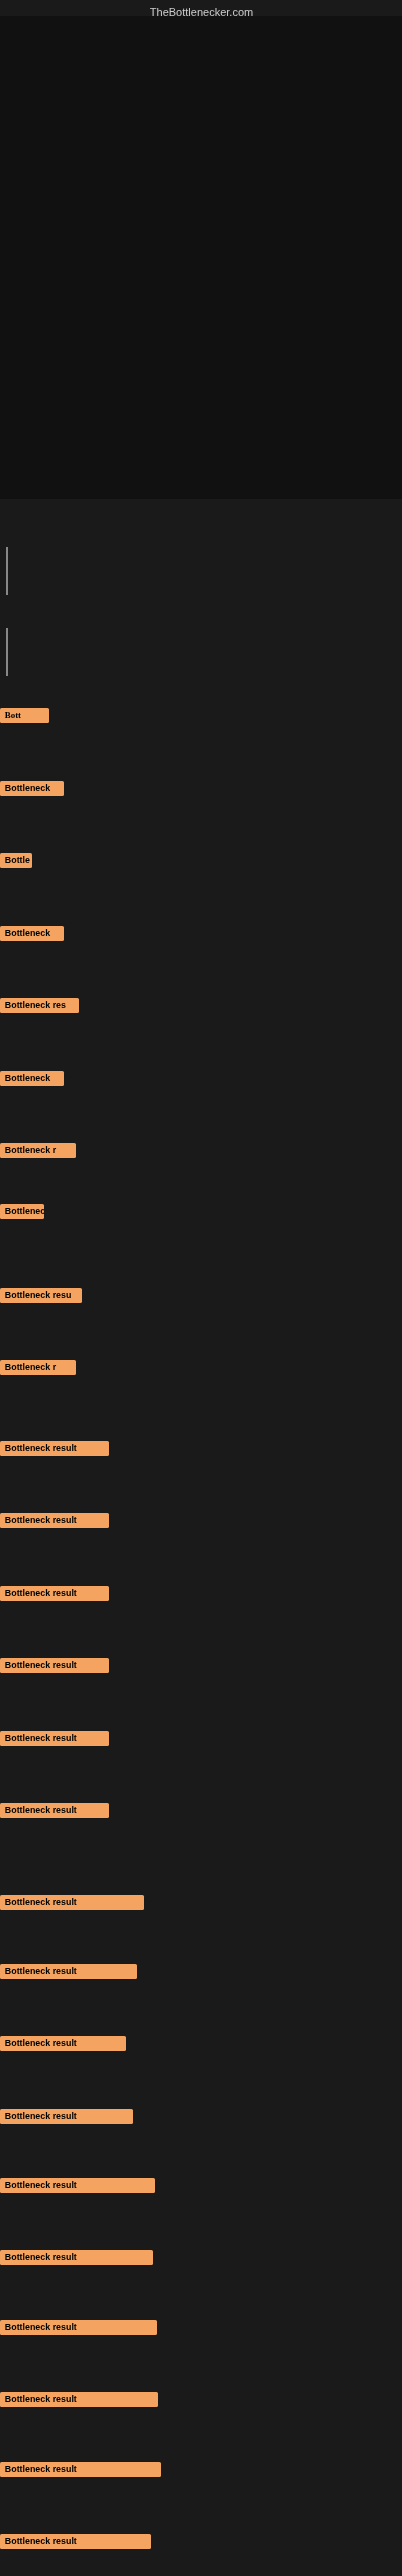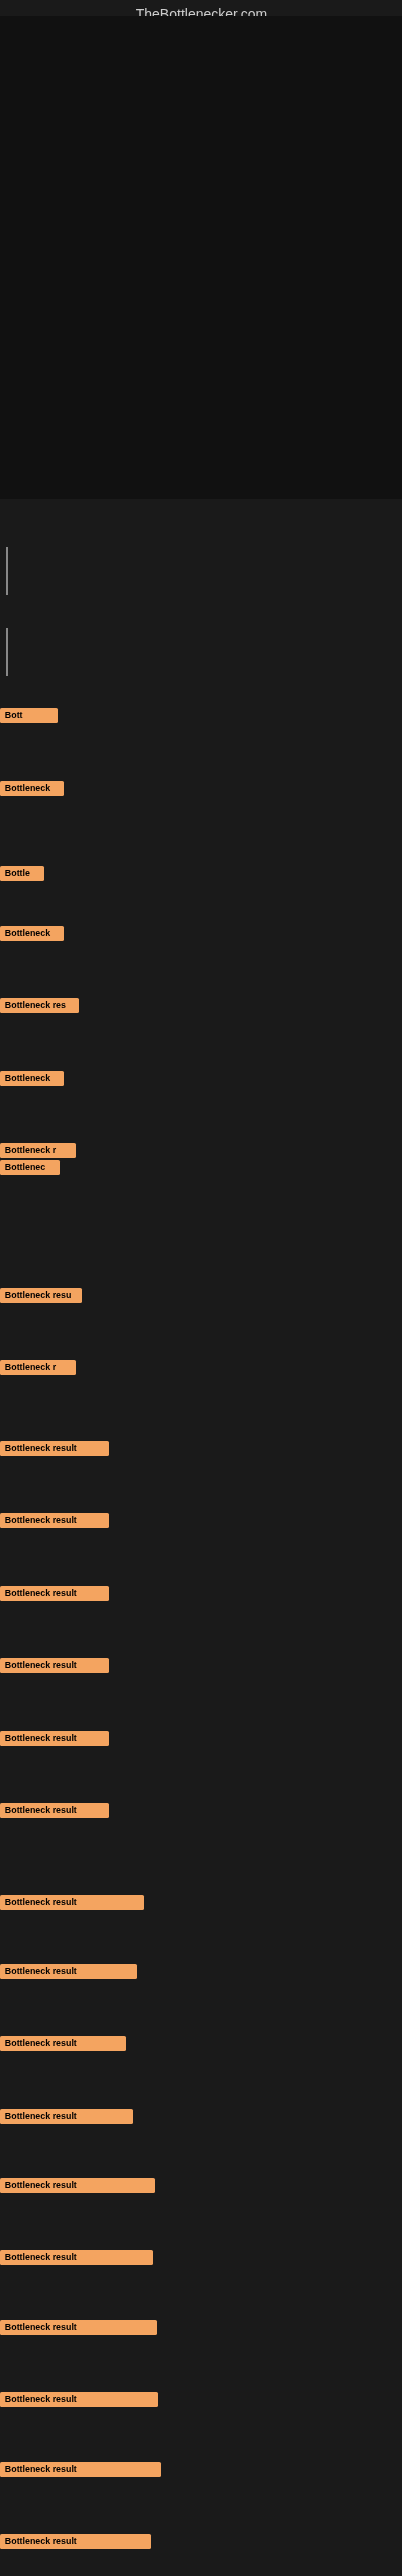--- a/index.html
+++ b/index.html
@@ -13,21 +13,21 @@
       min-height: 2576px;
       font-family: Arial, sans-serif;
       position: relative;
     }
     .site-title {
       position: absolute;
       top: 6.4px;
       left: 50%;
       transform: translateX(-50%);
       color: #cccccc;
-      font-size: 14px;
+      font-size: 11px;
       white-space: nowrap;
     }
     .chart-area {
       position: absolute;
       top: 16px;
       left: 0;
       right: 0;
       height: 483px;
       background-color: #111111;
     }
@@ -63,28 +63,28 @@
 <body>
 
 <div class="site-title">TheBottlenecker.com</div>
 
 <div class="chart-area"></div>
 
 <div class="vertical-line-left"></div>
 <div class="vertical-line-left2"></div>
 
 <div id="labels-container">
-    <div class="bottleneck-label" style="top: 708px; left: 0px; width: 58px;">Bott</div>
+    <div class="bottleneck-label" style="top: 708px; left: 0px; width: 49px; font-family: Liberation Serif, serif;">Bott</div>
     <div class="bottleneck-label" style="top: 781px; left: 0px; width: 64px;">Bottleneck</div>
-    <div class="bottleneck-label" style="top: 853px; left: 0px; width: 44px; margin-top: 13px;">Bottle</div>
+    <div class="bottleneck-label" style="top: 853px; left: 0px; width: 32px;">Bottle</div>
     <div class="bottleneck-label" style="top: 926px; left: 0px; width: 64px;">Bottleneck</div>
     <div class="bottleneck-label" style="top: 998px; left: 0px; width: 79px;">Bottleneck res</div>
     <div class="bottleneck-label" style="top: 1071px; left: 0px; width: 64px;">Bottleneck</div>
     <div class="bottleneck-label" style="top: 1143px; left: 0px; width: 76px;">Bottleneck r</div>
-    <div class="bottleneck-label" style="top: 1160px; left: 0px; width: 60px;">Bottlenec</div>
+    <div class="bottleneck-label" style="top: 1204px; left: 0px; width: 44px;">Bottlenec</div>
     <div class="bottleneck-label" style="top: 1288px; left: 0px; width: 82px;">Bottleneck resu</div>
     <div class="bottleneck-label" style="top: 1360px; left: 0px; width: 76px;">Bottleneck r</div>
     <div class="bottleneck-label" style="top: 1441px; left: 0px; width: 109px;">Bottleneck result</div>
     <div class="bottleneck-label" style="top: 1513px; left: 0px; width: 109px;">Bottleneck result</div>
     <div class="bottleneck-label" style="top: 1586px; left: 0px; width: 109px;">Bottleneck result</div>
     <div class="bottleneck-label" style="top: 1658px; left: 0px; width: 109px;">Bottleneck result</div>
     <div class="bottleneck-label" style="top: 1731px; left: 0px; width: 109px;">Bottleneck result</div>
     <div class="bottleneck-label" style="top: 1803px; left: 0px; width: 109px;">Bottleneck result</div>
     <div class="bottleneck-label" style="top: 1895px; left: 0px; width: 144px;">Bottleneck result</div>
     <div class="bottleneck-label" style="top: 1964px; left: 0px; width: 137px;">Bottleneck result</div>

